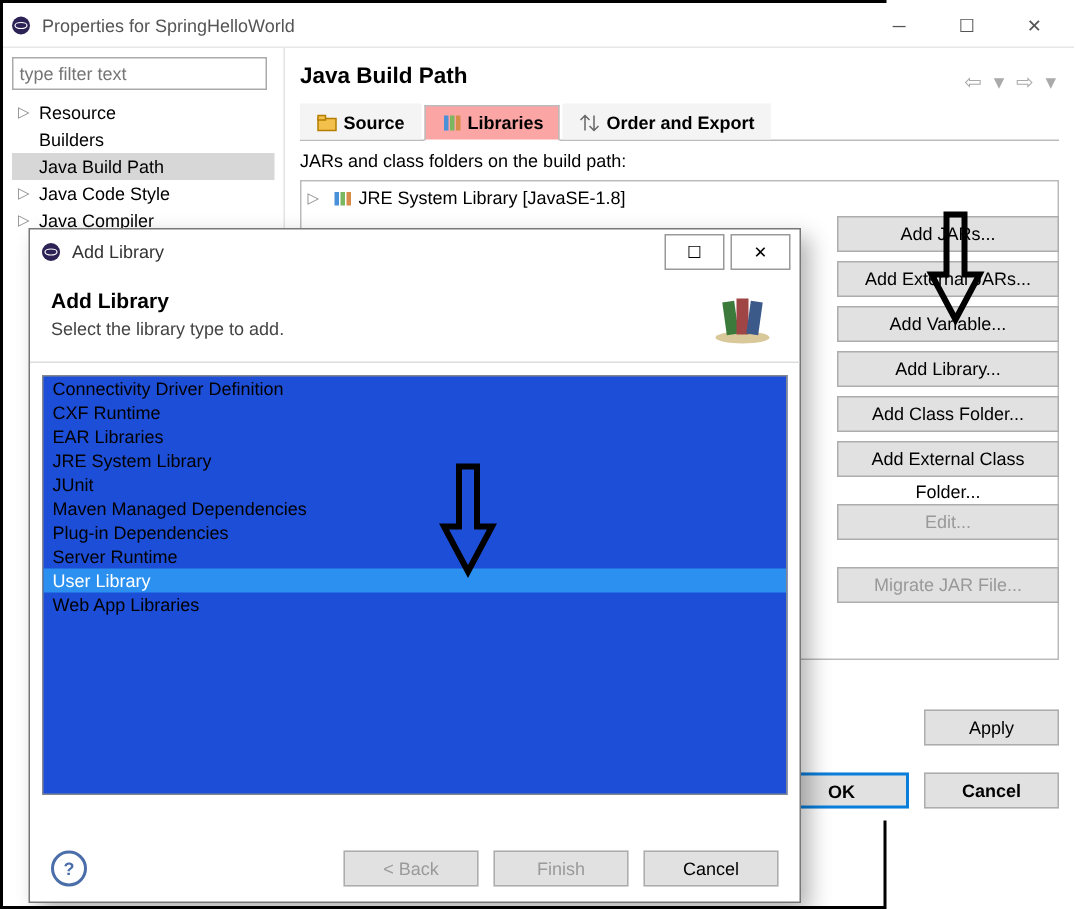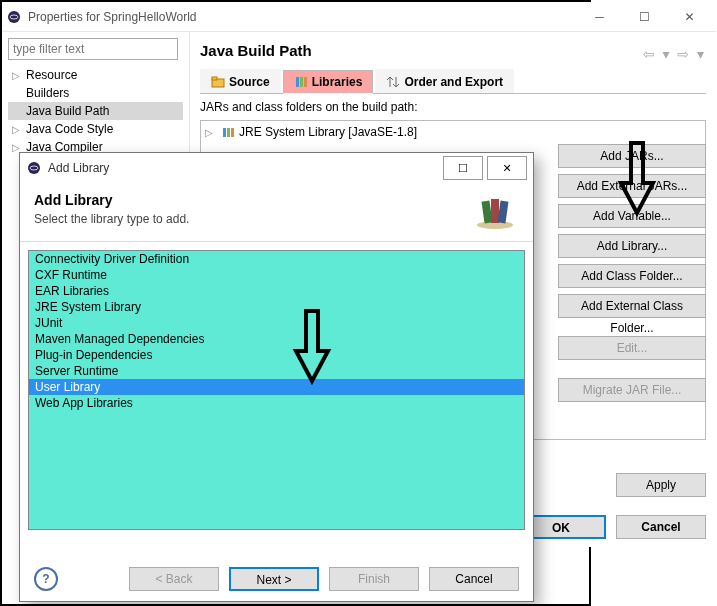--- a/index.html
+++ b/index.html
@@ -46,21 +46,21 @@
 .dlg-titlebar { height:30px; display:flex; align-items:center; padding:0 6px; }
 .dlg-titlebar .ticon { width:16px; height:16px; margin-right:6px;}
 .dlg-titlebar .ttl { flex:1; color:#333; }
 .dlg-winbtns { display:flex; }
 .dlg-winbtn { width:40px; height:24px; display:flex; align-items:center; justify-content:center; border:1px solid #999; margin-left:4px; background:#fff; font-size:11px;}
 .dlg-header { padding:4px 14px 10px 14px; display:flex; align-items:center; border-bottom:1px solid #ddd; }
 .dlg-header .txtcol { flex:1; }
 .dlg-header h3 { font-size:14px; font-weight:700; margin:0 0 4px 0; }
 .dlg-header .sub { color:#444; }
 .bookicon { width:48px; height:44px; }
-.dlg-list { margin:8px; border:1px solid #828790; height:280px; overflow:hidden; background:#5eead4; }
+.dlg-list { margin:8px; border:1px solid #828790; height:280px; overflow:hidden; background:#1d4ed8; }
 .li { padding:1px 6px; height:16px; line-height:14px; white-space:nowrap; }
 .li.sel { background:#2b90ef; color:#fff; }
 .dlg-footer { position:absolute; bottom:10px; left:0; right:0; display:flex; align-items:center; padding:0 14px; gap:10px; }
 .help { width:24px; height:24px; border:2px solid #4a6ea9; border-radius:50%; color:#4a6ea9; display:flex; align-items:center; justify-content:center; font-weight:bold; margin-right:auto;}
 .dbtn { width:90px; height:24px; border:1px solid #adadad; background:#e1e1e1; text-align:center; line-height:22px; }
 .dbtn.disabled { color:#9a9a9a; }
 .dbtn.primary { border:2px solid #0a7edb; }
 
 .arrow-annot { position:absolute; pointer-events:none; }
 </style>
@@ -208,21 +208,20 @@
       <div class="li">JUnit</div>
       <div class="li">Maven Managed Dependencies</div>
       <div class="li">Plug-in Dependencies</div>
       <div class="li">Server Runtime</div>
       <div class="li sel">User Library</div>
       <div class="li">Web App Libraries</div>
     </div>
     <div class="dlg-footer">
       <div class="help">?</div>
       <div class="dbtn disabled">&lt; Back</div>
-      <div class="dbtn primary">Next &gt;</div>
       <div class="dbtn disabled">Finish</div>
       <div class="dbtn">Cancel</div>
     </div>
   </div>
 
   <svg class="arrow-annot" style="left:290px; top:305px;" width="40" height="80" viewBox="0 0 40 80">
     <path d="M14 4 L26 4 L26 44 L36 44 L20 74 L4 44 L14 44 Z" fill="none" stroke="#000" stroke-width="4"></path>
   </svg>
   <svg class="arrow-annot" style="left:615px; top:137px;" width="40" height="80" viewBox="0 0 40 80">
     <path d="M14 4 L26 4 L26 44 L36 44 L20 74 L4 44 L14 44 Z" fill="none" stroke="#000" stroke-width="4"></path>

